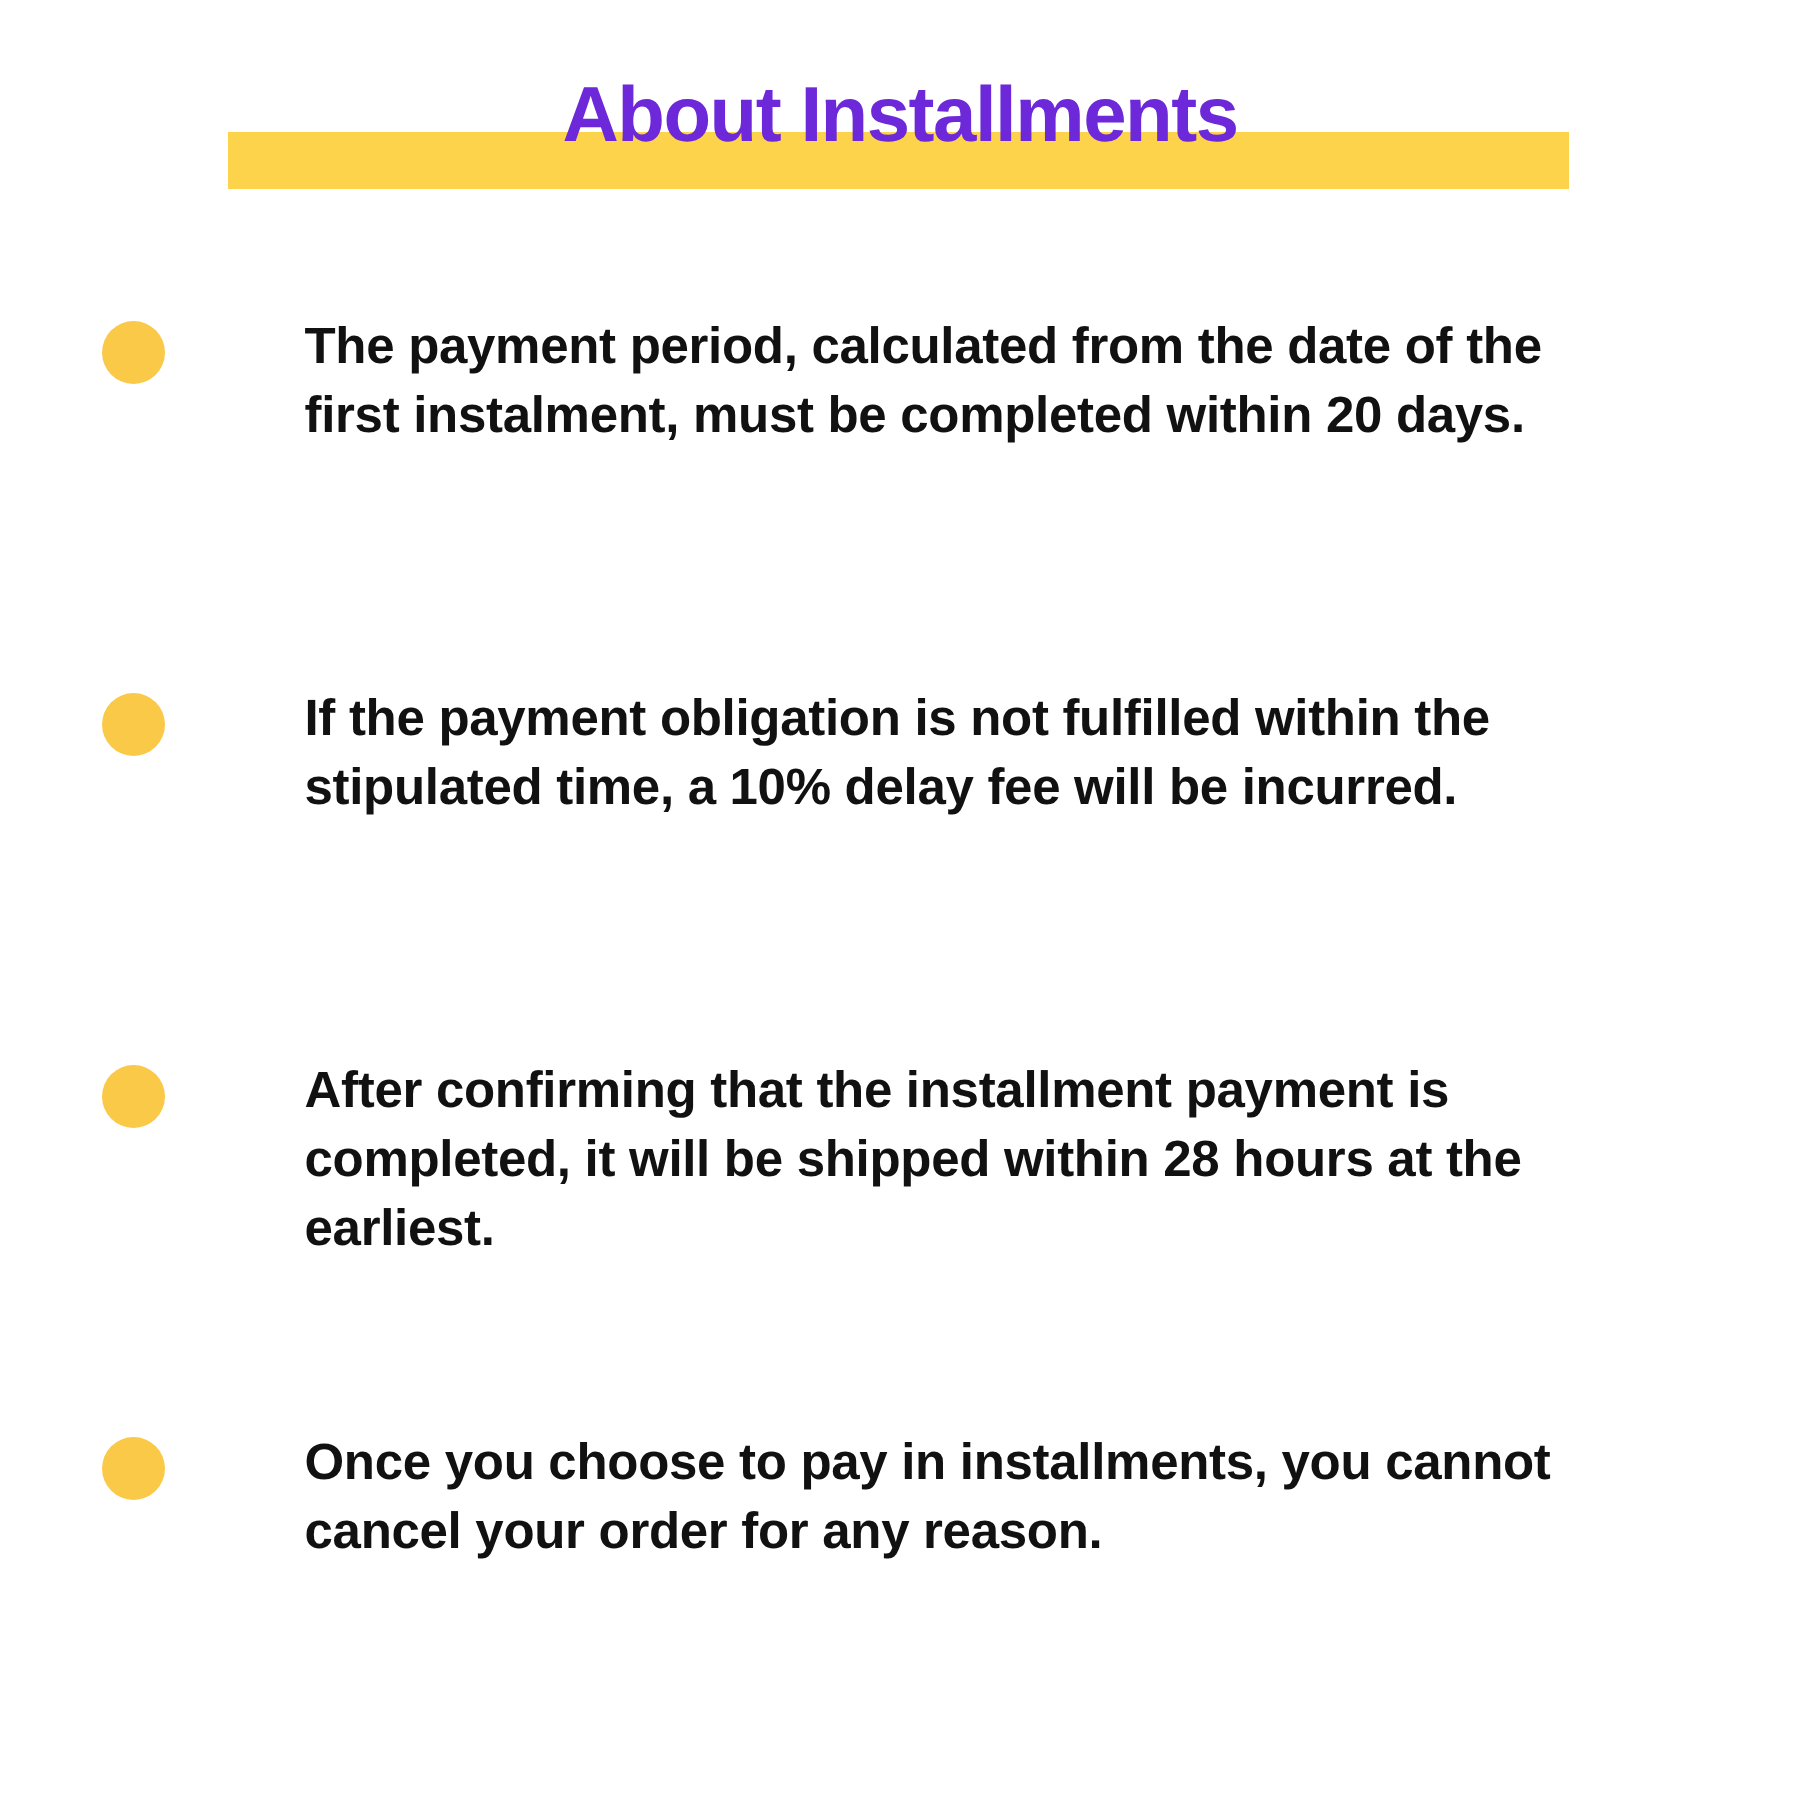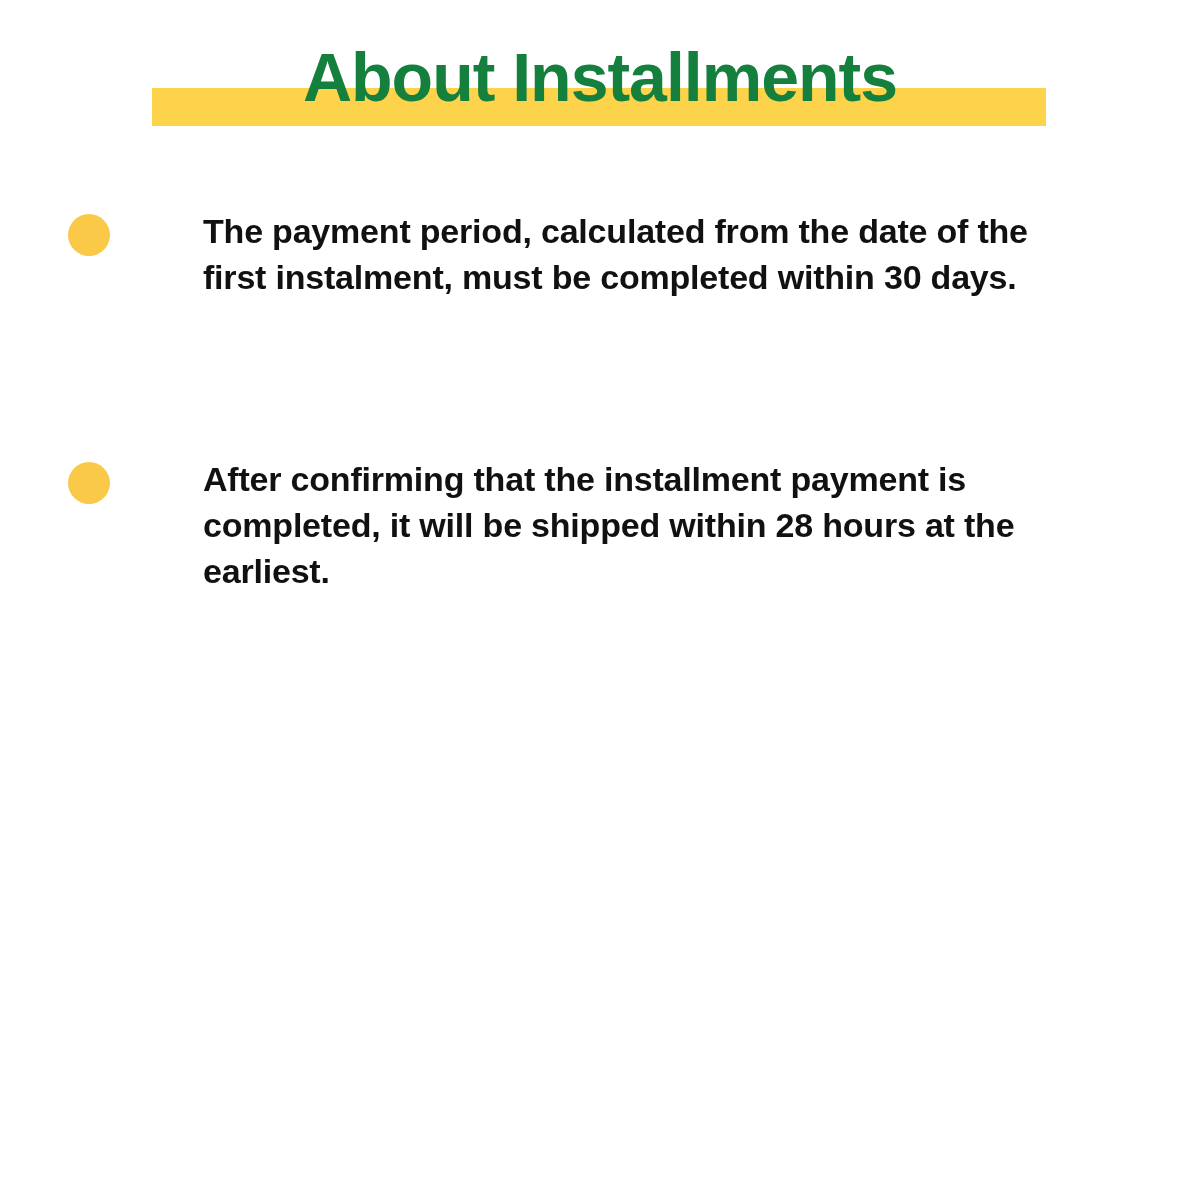--- a/index.html
+++ b/index.html
@@ -35,24 +35,24 @@
     background: #FCD34A;
   }
   .title-text {
     position: absolute;
     left: 0;
     top: 36px;
     width: 1200px;
     text-align: center;
     font-family: "Liberation Sans", sans-serif;
     font-weight: bold;
-    font-size: 68px;
+    font-size: 52px;
     line-height: 82px;
     letter-spacing: -1px;
-    color: #15803d;
+    color: #6d28d9;
     white-space: nowrap;
   }
 
   
   .bullet-list {
     position: absolute;
     left: 0;
     top: 150px;
     width: 1200px;
   }
@@ -97,25 +97,33 @@
 
   <div class="title-block">
     <div class="title-highlight"></div>
     <div class="title-text">About Installments</div>
   </div>
 
   <div class="bullet-list">
 
     <div class="bullet-item item-0">
       <div class="bullet-dot"></div>
-      <div class="bullet-text">The payment period, calculated from the date of the first instalment, must be completed within 30 days.</div>
+      <div class="bullet-text">The payment period, calculated from the date of the first instalment, must be completed within 20 days.</div>
     </div>
 
+    <div class="bullet-item item-1">
+      <div class="bullet-dot"></div>
+      <div class="bullet-text">If the payment obligation is not fulfilled within the stipulated time, a 10% delay fee will be incurred.</div>
+    </div>
 
     <div class="bullet-item item-2">
       <div class="bullet-dot"></div>
       <div class="bullet-text">After confirming that the installment payment is completed, it will be shipped within 28 hours at the earliest.</div>
     </div>
 
+    <div class="bullet-item item-3">
+      <div class="bullet-dot"></div>
+      <div class="bullet-text">Once you choose to pay in installments, you cannot cancel your order for any reason.</div>
+    </div>
 
   </div>
 
 </div>
 
 </body></html>

